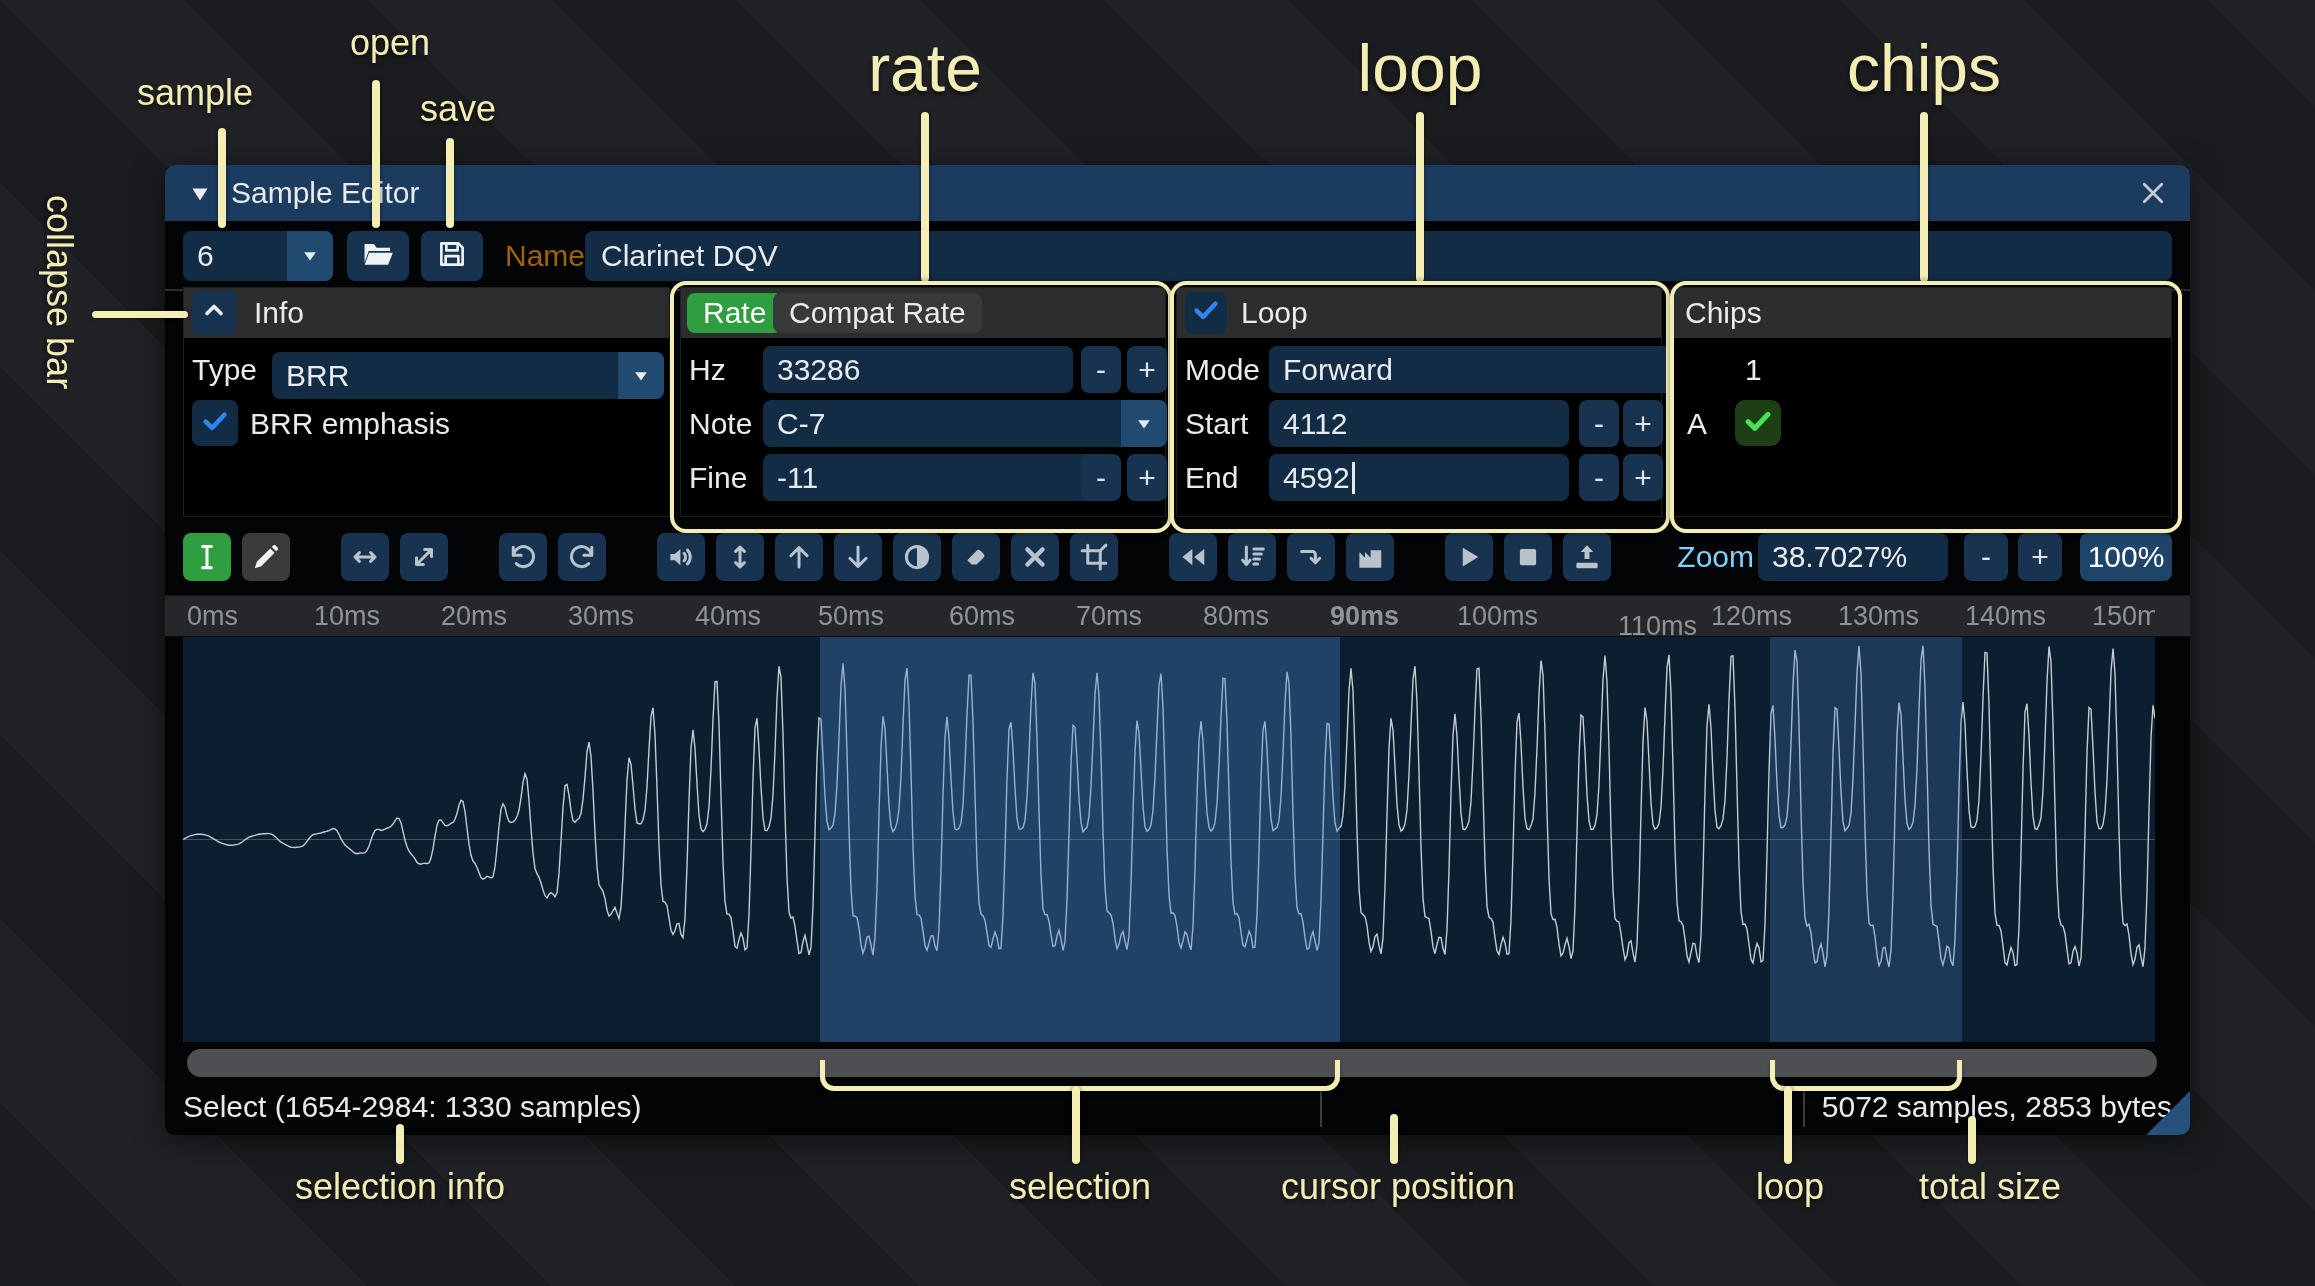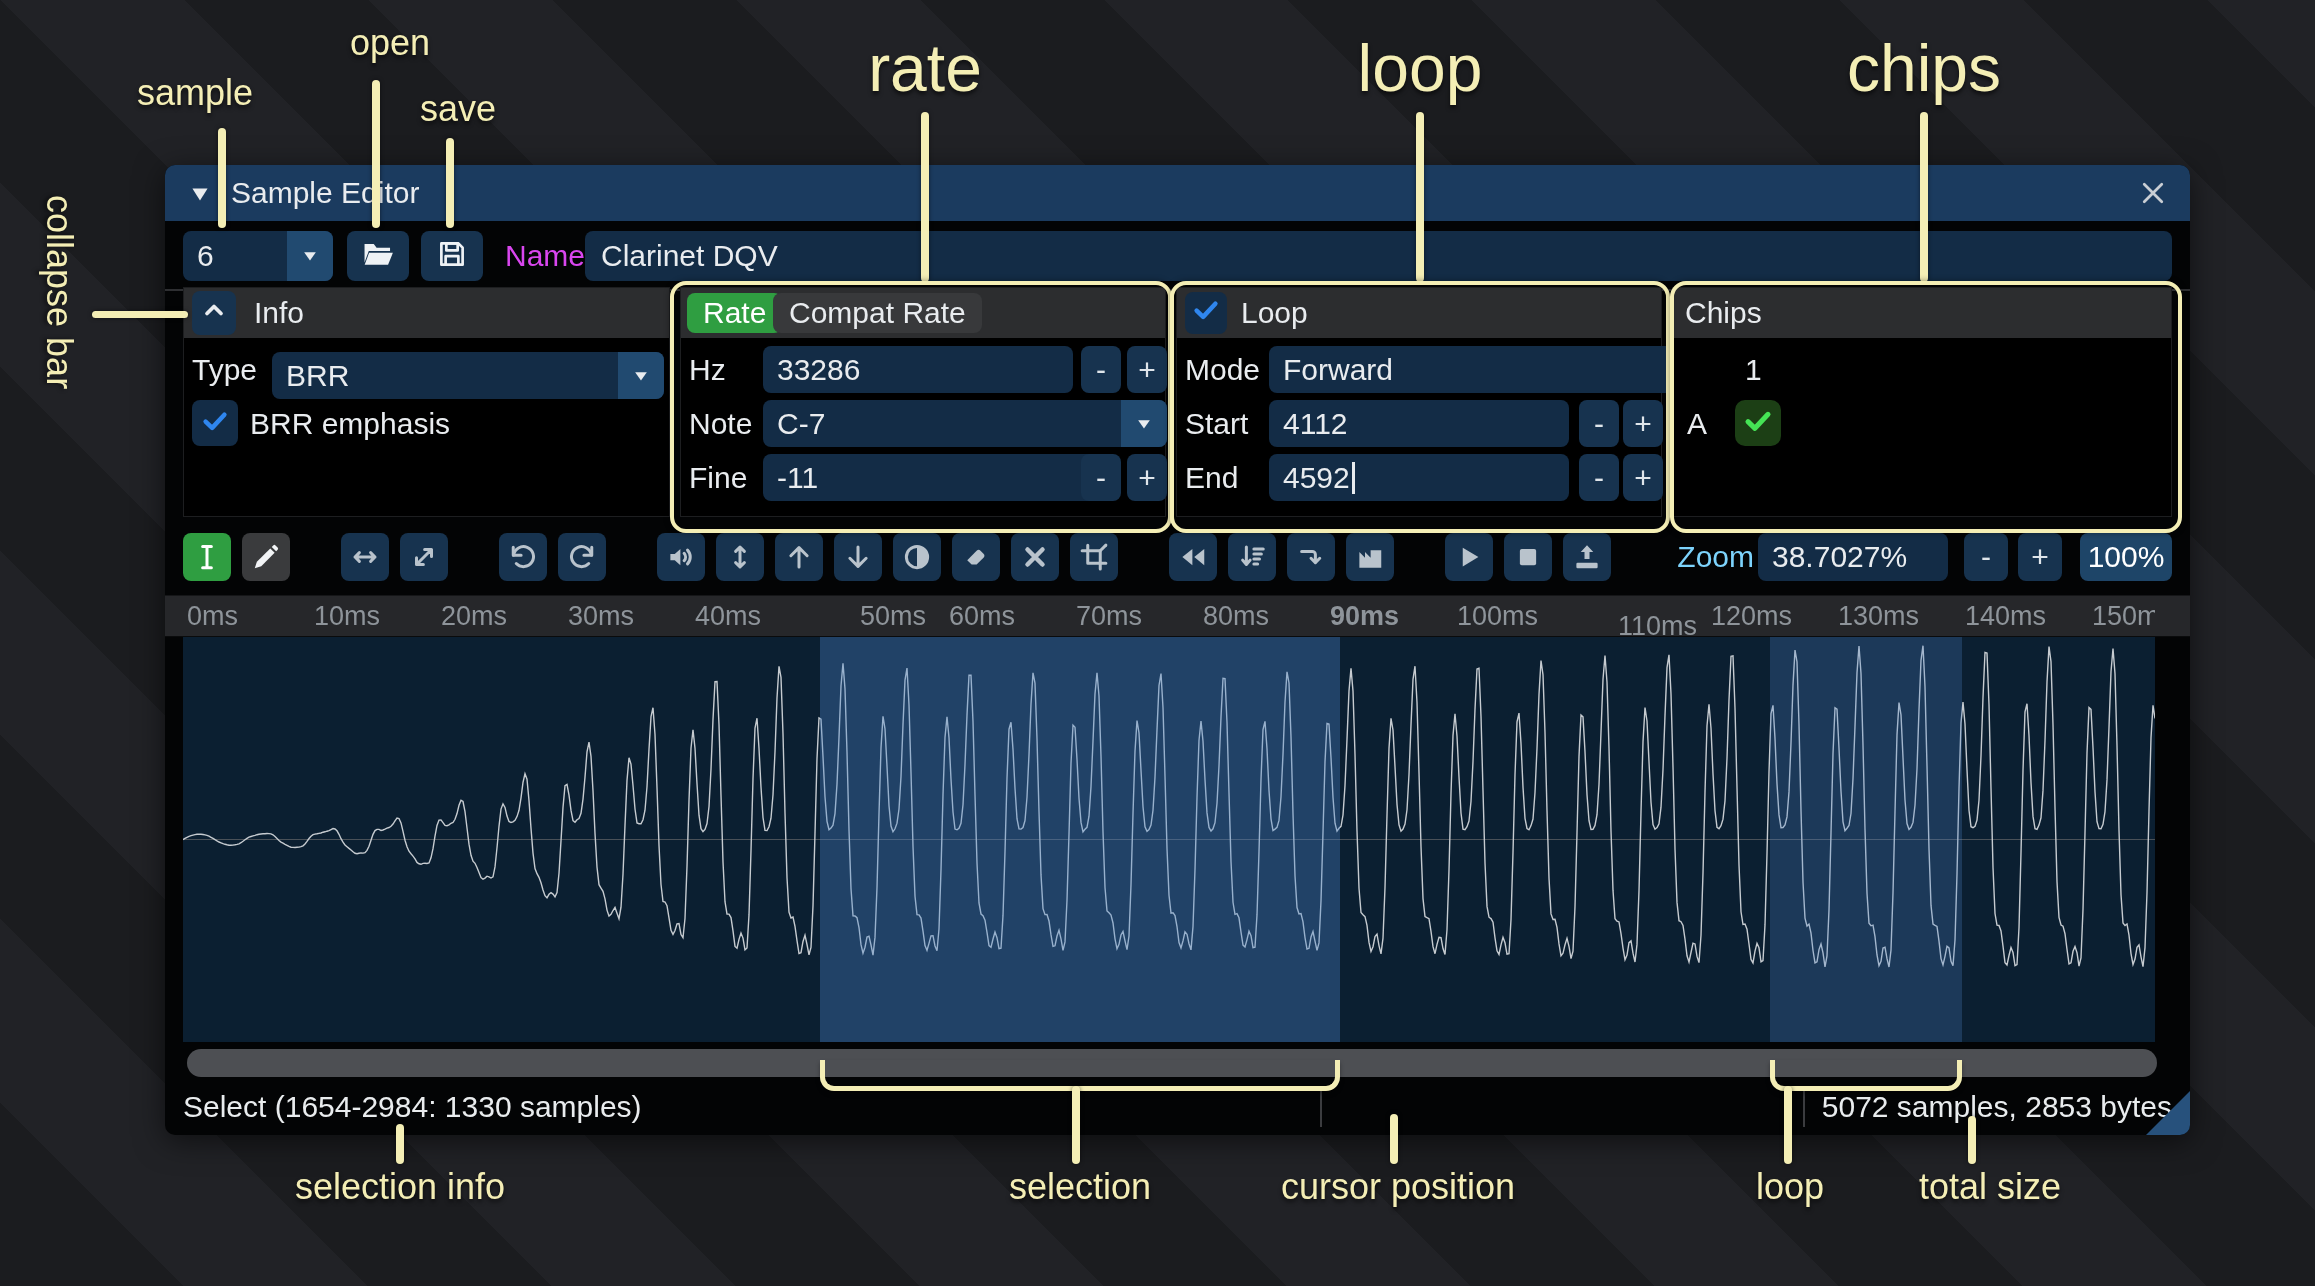--- a/index.html
+++ b/index.html
@@ -19,21 +19,21 @@
   
   .row1{position:absolute;left:0;top:66px;width:100%;height:50px}
   .combo{position:absolute;background:#132c46;border-radius:8px;color:#e9ecef;font-size:30px}
   .combo .val{position:absolute;left:14px;top:0;bottom:0;display:flex;align-items:center}
   .combo .arrow{position:absolute;right:0;top:0;bottom:0;width:46px;background:#214a70;
     border-radius:0 8px 8px 0;display:flex;align-items:center;justify-content:center;color:#e9ecef}
   .combo .arrow svg{width:20px;height:20px}
   .icon-btn{position:absolute;width:62px;height:50px;background:#17334f;border-radius:8px;
     display:flex;align-items:center;justify-content:center;color:#eef2f5}
   .icon-btn svg{width:34px;height:34px}
-  .lbl{position:absolute;color:#d946ef;font-size:30px;display:flex;align-items:center;height:50px}
+  .lbl{position:absolute;color:#a16207;font-size:30px;display:flex;align-items:center;height:50px}
   .tinput{position:absolute;background:#132c46;border-radius:8px;color:#e9ecef;font-size:30px;
     display:flex;align-items:center;padding-left:16px;box-sizing:border-box}
   .sep-line{position:absolute;left:0;top:124px;width:100%;height:2px;background:#2e2f32}
   
   .panel{position:absolute;top:122px;height:230px;background:#000;border:1px solid #1d1e20;box-sizing:border-box}
   .phead{position:absolute;left:0;top:0;width:100%;height:50px;background:#2c2d2f;color:#e9ecef;font-size:30px}
   .phead .ptitle{position:absolute;top:0;height:50px;display:flex;align-items:center}
   .sq-btn{position:absolute;background:#17334f;border-radius:8px;display:flex;align-items:center;justify-content:center;color:#e9ecef}
   .checkbox{position:absolute;background:#132c46;border-radius:8px;display:flex;align-items:center;justify-content:center;color:#2f86ee}
   .checkbox svg{width:30px;height:30px}
@@ -413,21 +413,21 @@
     </div>
   </div>
 
   <div class="ruler">
       <div class="ruler-inner" id="ruler-inner">
         <span class="rlabel" style="left: 22px;">0ms</span>
         <span class="rlabel" style="left: 149px;">10ms</span>
         <span class="rlabel" style="left: 276px;">20ms</span>
         <span class="rlabel" style="left: 403px;">30ms</span>
         <span class="rlabel" style="left: 530px;">40ms</span>
-        <span class="rlabel" style="left: 695px;">50ms</span>
+        <span class="rlabel" style="left: 653px;">50ms</span>
         <span class="rlabel" style="left: 784px;">60ms</span>
         <span class="rlabel" style="left: 911px;">70ms</span>
         <span class="rlabel" style="left: 1038px;">80ms</span>
         <span class="rlabel" style="left: 1165px; font-weight: bold;">90ms</span>
         <span class="rlabel" style="left: 1292px;">100ms</span>
         <span class="rlabel" style="left: 1453px; margin-top: 10px;">110ms</span>
         <span class="rlabel" style="left: 1546px;">120ms</span>
         <span class="rlabel" style="left: 1673px;">130ms</span>
         <span class="rlabel" style="left: 1800px;">140ms</span>
         <span class="rlabel" style="left: 1927px;">150ms</span>

